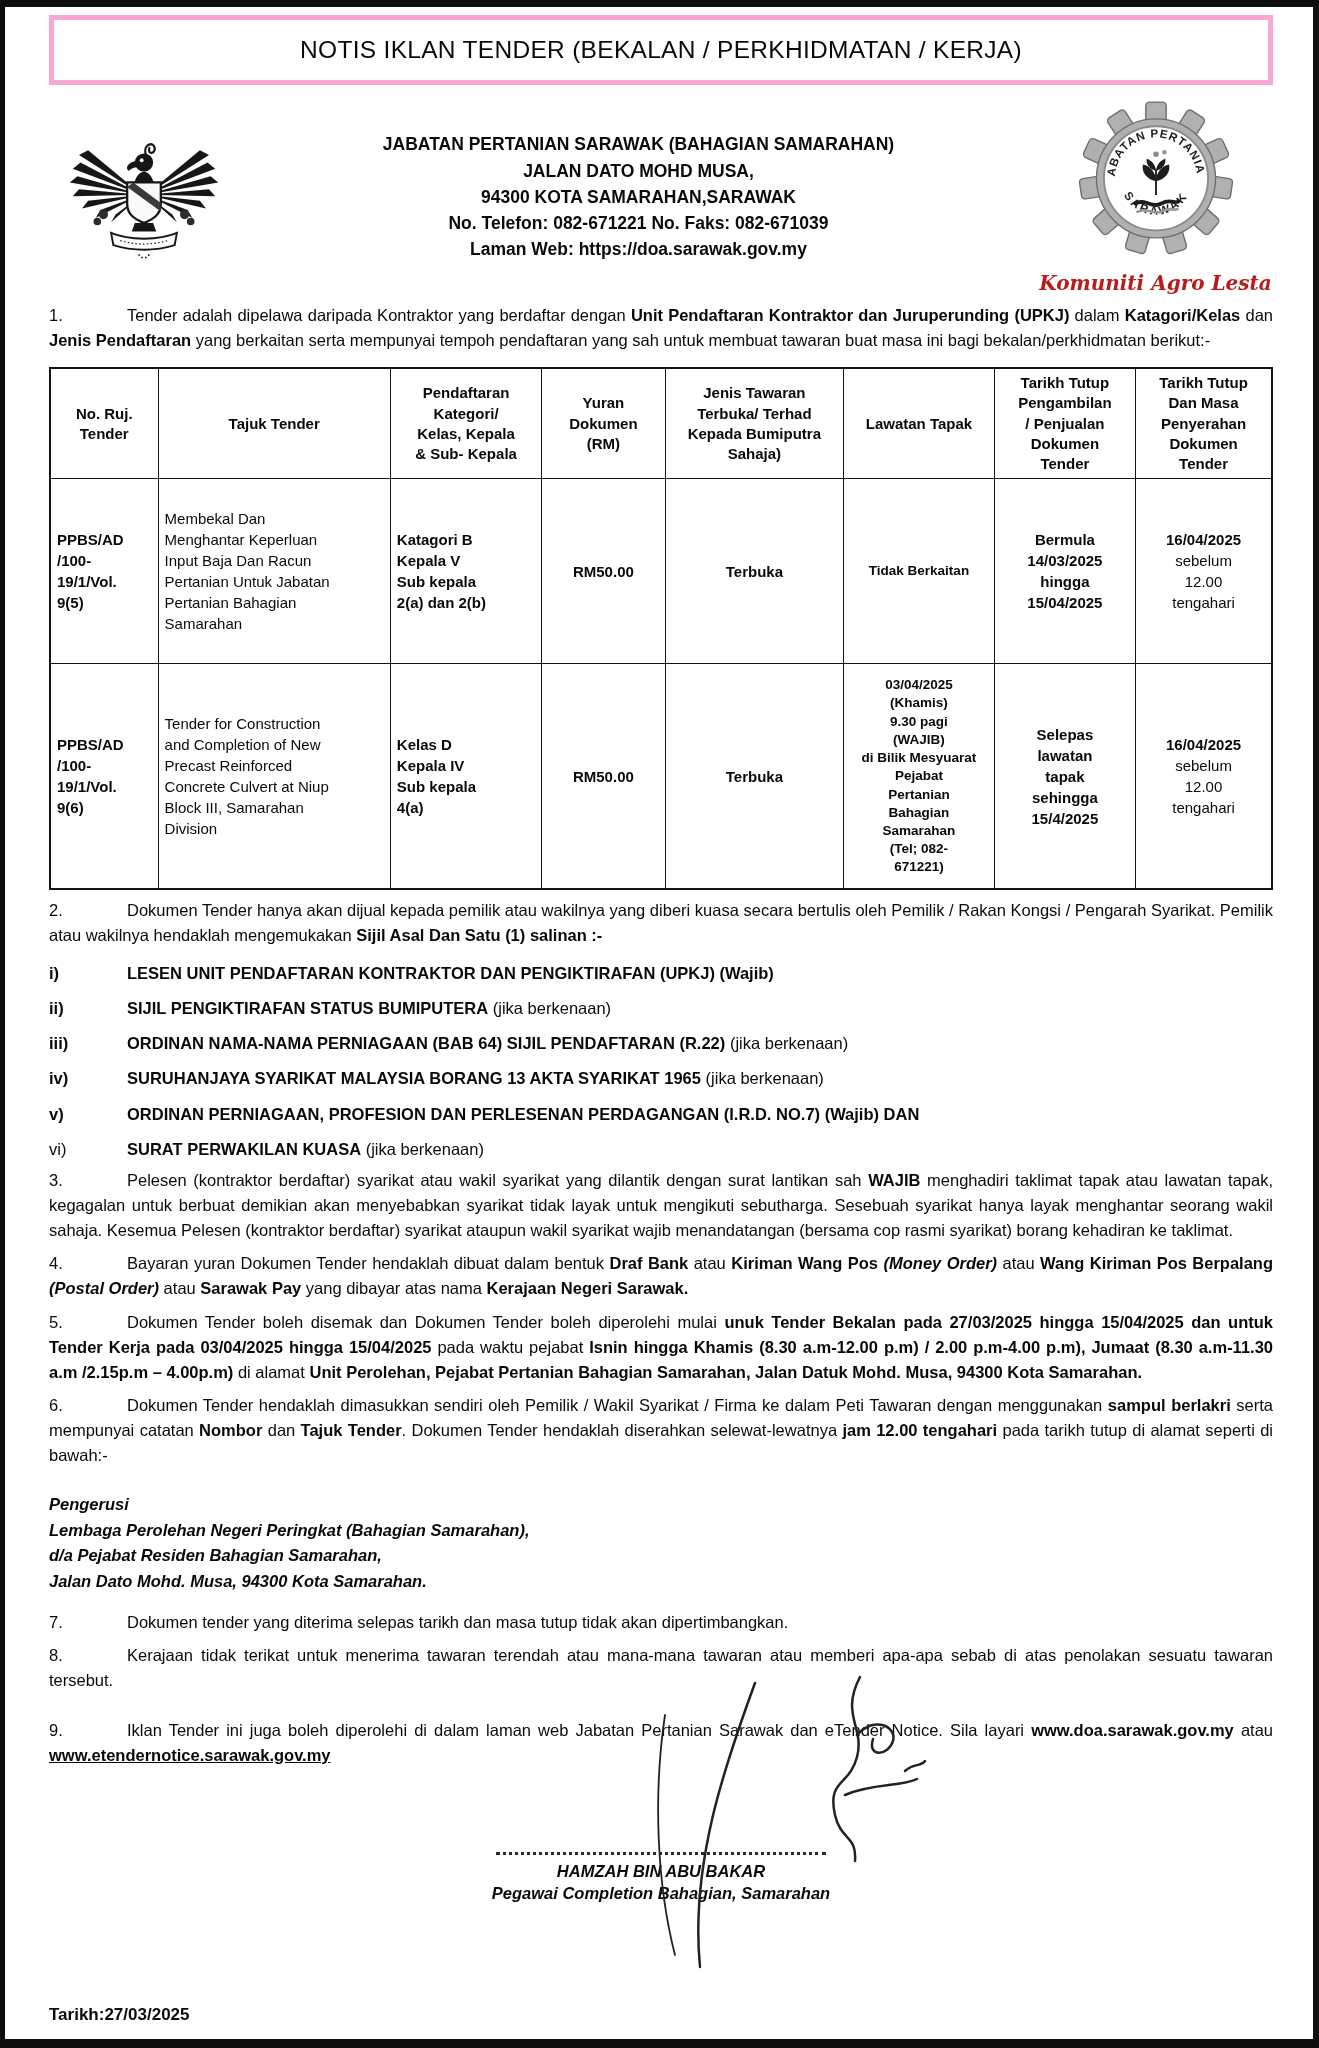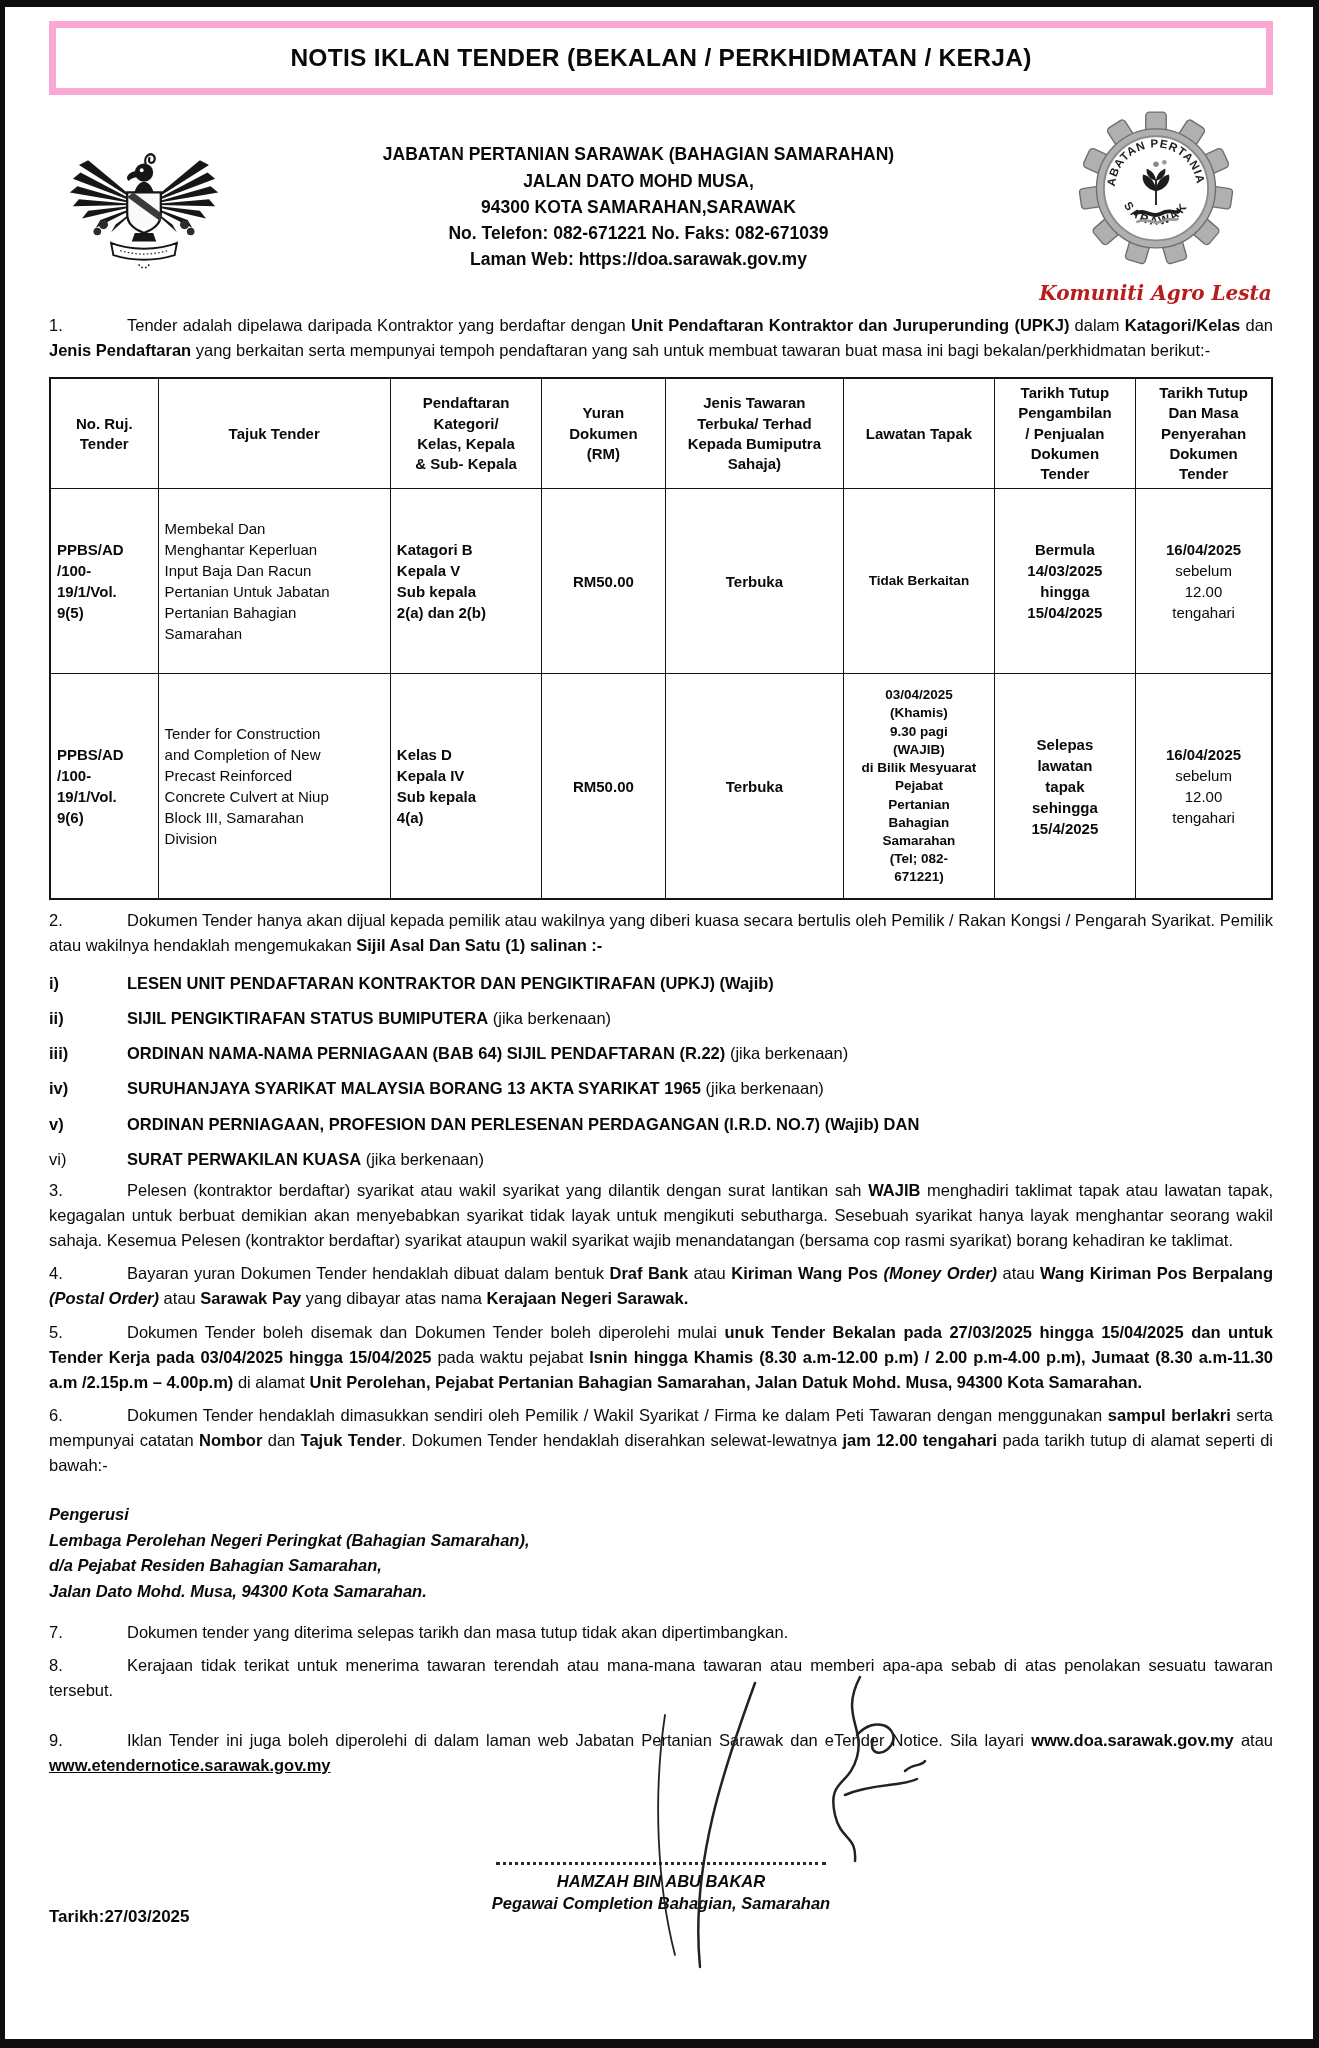--- a/index.html
+++ b/index.html
@@ -1,20 +1,20 @@
 <!DOCTYPE html>
 <html><head>
 <meta charset="utf-8">
 <style>
   html,body{margin:0;padding:0;background:#2b2b2b;}
   .page{position:relative;width:1319px;height:2048px;box-sizing:border-box;background:#fff;
     border-top:7px solid #0d0d0d;border-left:5px solid #0d0d0d;border-right:6px solid #101010;border-bottom:9px solid #0d0d0d;
     padding:8px 40px 0 44px;font-family:"Liberation Sans","DejaVu Sans",sans-serif;color:#0a0a0a;overflow:hidden;}
-  .title-box{margin-top:6px;border:7px solid #f9a8d4;height:60px;display:flex;align-items:center;justify-content:center;
-    font-weight:bold;font-size:24.5px;letter-spacing:.3px;}
+  .title-box{border:5px solid #f9a8d4;height:60px;display:flex;align-items:center;justify-content:center;
+    font-weight:normal;font-size:24.5px;letter-spacing:.3px;}
   .masthead{display:flex;align-items:center;margin-top:14px;}
   .crest{flex:0 0 190px;display:flex;justify-content:center;}
   .dept{flex:1;text-align:center;font-weight:bold;font-size:17.5px;line-height:1.5;}
   .logoblk{flex:0 0 235px;text-align:center;}
   .tagline{font-family:"DejaVu Serif",serif;font-style:italic;font-weight:bold;font-size:20px;margin-top:0;color:#b91c1c;}
   .para{margin:8px 0 0;font-size:16.5px;line-height:1.52;text-align:justify;}
   .num{display:inline-block;width:78px;}
   .b{font-weight:bold}.i{font-style:italic}.u{text-decoration:underline}
   table.tender{width:100%;border-collapse:collapse;table-layout:fixed;margin-top:14px;border:2.5px solid #141414;}
   .tender th,.tender td{border:1.8px solid #141414;padding:4px 6px;vertical-align:middle;white-space:pre-line;}
@@ -23,21 +23,21 @@
   td.l{text-align:left;}
   .row1 td{height:176px}.row2 td{height:216px}
   td.small{font-size:13.5px;line-height:1.35}
   .req{margin-top:13px;font-size:16.5px;display:flex;line-height:1.35;}
   .req .mk{flex:0 0 78px;}
   .req .tx{flex:1;}
   .addr{text-align:left;font-weight:bold;font-size:16.5px;line-height:1.55;margin-top:24px;font-style:italic;}
   .sig{margin-top:84px;text-align:center;font-size:16.5px;line-height:1.35;}
   .sig .dots{width:330px;margin:0 auto 5px;border-top:3px dotted #2a2a2a;height:0;}
   .sig .nm,.sig .tl{font-weight:bold;font-style:italic;}
-  .date{position:absolute;left:44px;top:1900px;font-weight:bold;font-size:17px;}
+  .date{position:absolute;left:44px;top:1998px;font-weight:bold;font-size:17px;}
   .scribble{position:absolute;left:600px;top:1668px;pointer-events:none;}
 </style>
 </head>
 <body>
 
 <div class="page">
 
   <div class="title-box">
     <span>NOTIS IKLAN TENDER (BEKALAN / PERKHIDMATAN / KERJA)</span>
   </div>

